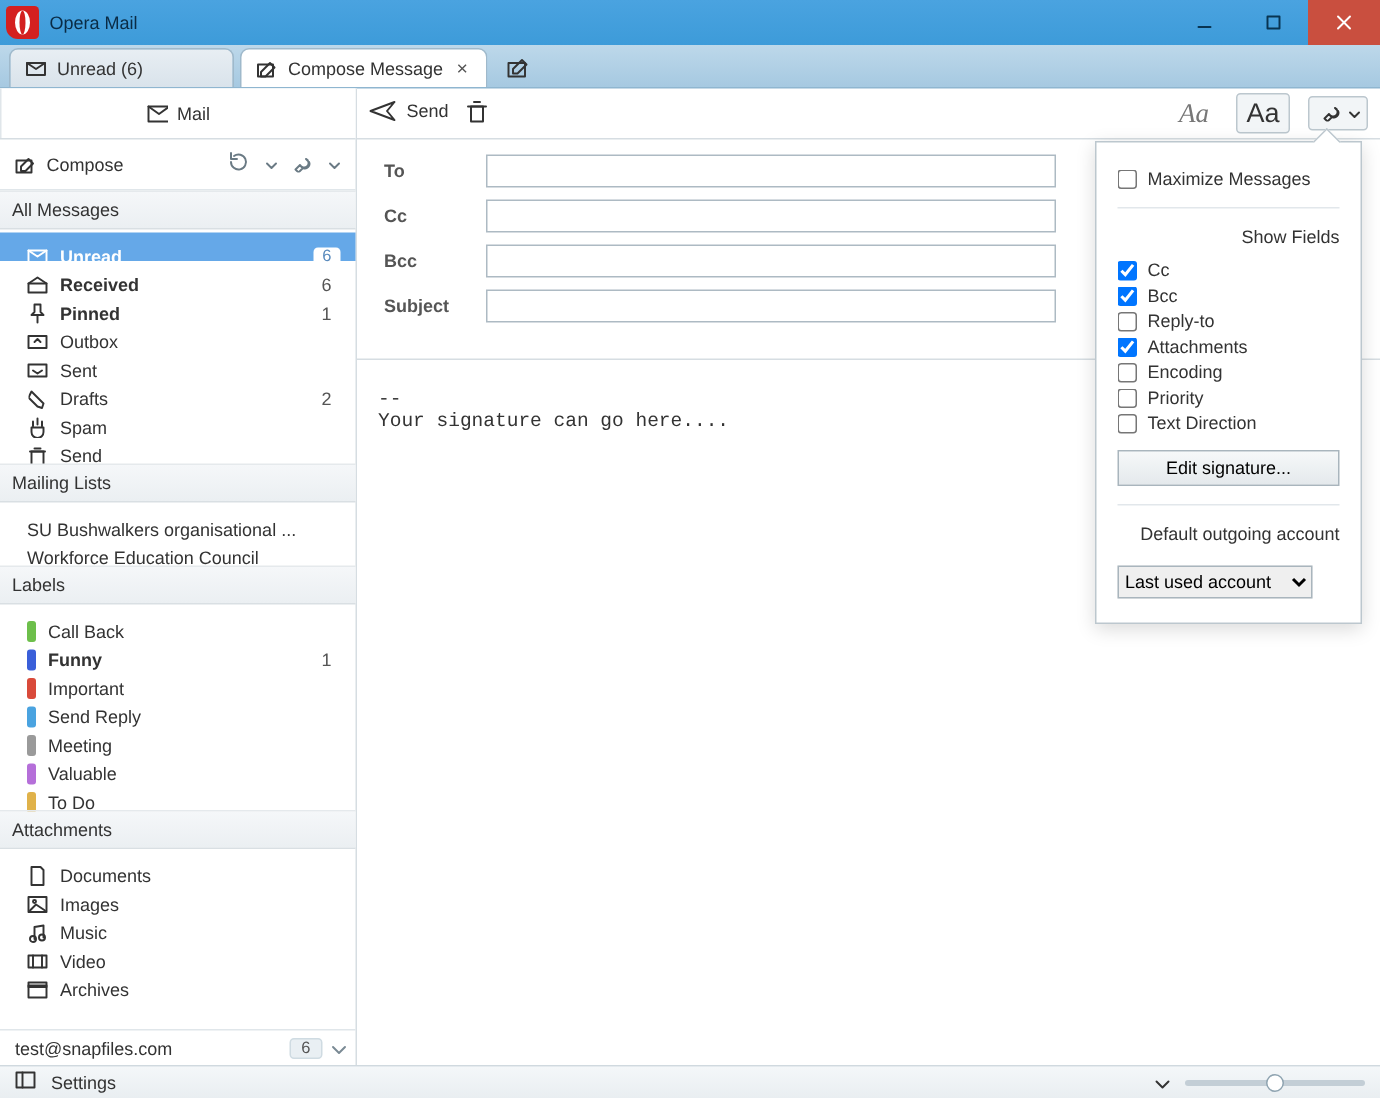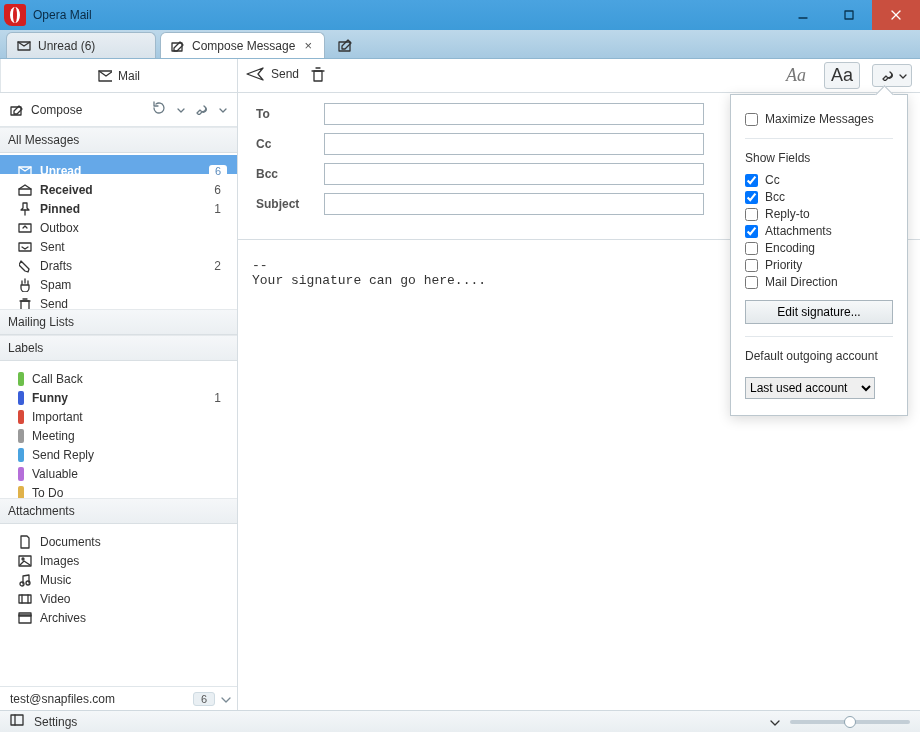--- a/index.html
+++ b/index.html
@@ -75,21 +75,21 @@
 
 
 .mbody{ flex:1; padding:18px 14px; font-family: "Courier New", monospace; font-size:13px; white-space:pre; }
 
 
 .popup{ position:absolute; top:35px; right:12px; width:178px; background:#fff; border:1px solid #bcc7ce; box-shadow:0 3px 12px rgba(0,0,0,.15); padding:14px 14px 16px; }
 .popup::before{content:""; position:absolute; top:-7px; right:16px; width:12px; height:12px; background:#fff; border-left:1px solid #bcc7ce; border-top:1px solid #bcc7ce; transform:rotate(45deg);}
 .popup .row{ display:flex; align-items:center; gap:7px; margin:3px 0;}
 .popup .row input[type=checkbox]{ width:13px; height:13px;}
 .popup hr{ border:0; border-top:1px solid #e2e7eb; margin:12px 0;}
-.popup .heading{ margin-bottom:8px; }
+.popup .heading{ margin-bottom:8px;text-align:right; }
 .popup button.sig{ width:100%; height:24px; border:1px solid #a9b5bd; background:linear-gradient(180deg,#f6f8f9,#e4e9ec); font-size:12px; margin-top:8px;}
 .popup select{ width:130px; height:22px; border:1px solid #a9b5bd; font-size:12px; margin-top:6px;}
 
 
 .statusbar{ height:22px; border-top:1px solid #d0d9df; background:linear-gradient(180deg,#f4f7f9,#e9eef1); display:flex; align-items:center; padding:0 10px; gap:10px;}
 .statusbar .spacer{flex:1;}
 .zoom{ position:relative; width:120px; height:4px; background:#c3ced6; border-radius:2px;}
 .zoom::after{content:""; position:absolute; top:50%; left:50%; transform:translate(-50%,-50%); width:10px; height:10px; border-radius:50%; background:#fff; border:1px solid #8fa4b1;}
 .zoom::before{content:""; position:absolute; top:-3px; left:50%; width:1px; height:10px; background:#8fa4b1;}
 
@@ -267,43 +267,51 @@
               <rect x="2" y="4" width="8" height="9"></rect>
               <line x1="1" y1="4" x2="11" y2="4"></line>
               <line x1="4" y1="2" x2="8" y2="2"></line>
             </svg>
           </span>
         <span class="item-label">Send</span>
       </div>
     </div>
 
     <div class="cat">Mailing Lists</div>
+    <div class="list">
+      <div class="item">
+          <span class="item-label">SU Bushwalkers organisational ...</span>
+        </div>
+      <div class="item">
+          <span class="item-label">Workforce Education Council</span>
+        </div>
+    </div>
 
     <div class="cat">Labels</div>
     <div class="list">
       <div class="item">
           <span class="label-dot" style="background:#6dbf4b"></span>
           <span class="item-label">Call Back</span>
         </div>
       <div class="item bold">
           <span class="label-dot" style="background:#3a5fd9"></span>
           <span class="item-label">Funny</span>
           <span class="item-count">1</span>
         </div>
       <div class="item">
           <span class="label-dot" style="background:#d94a3a"></span>
           <span class="item-label">Important</span>
         </div>
       <div class="item">
+          <span class="label-dot" style="background:#4aa3e0"></span>
+          <span class="item-label">Send Reply</span>
+        </div>
+      <div class="item">
           <span class="label-dot" style="background:#9a9a9a"></span>
           <span class="item-label">Meeting</span>
-        </div>
-      <div class="item">
-          <span class="label-dot" style="background:#4aa3e0"></span>
-          <span class="item-label">Send Reply</span>
         </div>
       <div class="item">
           <span class="label-dot" style="background:#b56fd9"></span>
           <span class="item-label">Valuable</span>
         </div>
       <div class="item">
           <span class="label-dot" style="background:#e0b24a"></span>
           <span class="item-label">To Do</span>
         </div>
     </div>
@@ -442,21 +450,21 @@
       <div class="row">
           <input type="checkbox" style="">
           <span>Encoding</span>
         </div>
       <div class="row">
           <input type="checkbox" style="">
           <span>Priority</span>
         </div>
       <div class="row">
           <input type="checkbox" style="">
-          <span>Mail Direction</span>
+          <span>Text Direction</span>
         </div>
       <button class="sig">Edit signature...</button>
       <hr>
       <div class="heading">Default outgoing account</div>
       <select><option>Last used account</option></select>
     </div>
   </div>
 </div>
 
 <div class="statusbar">

